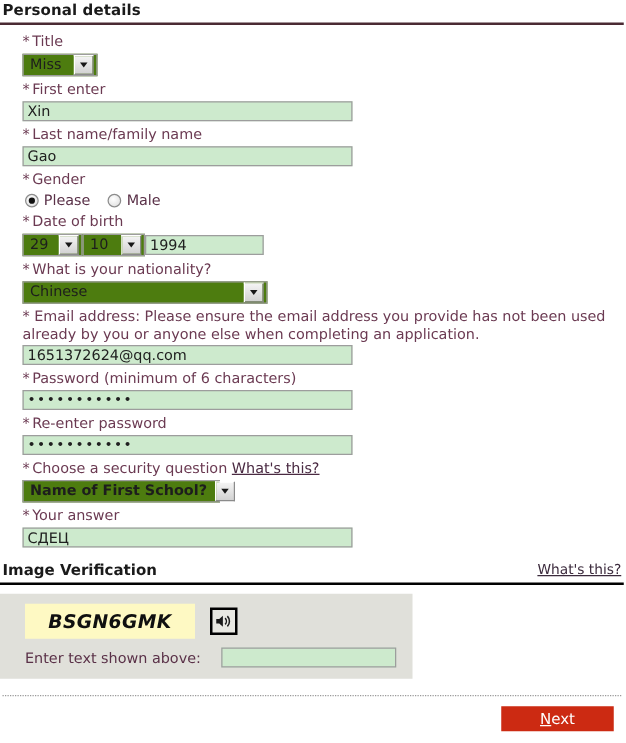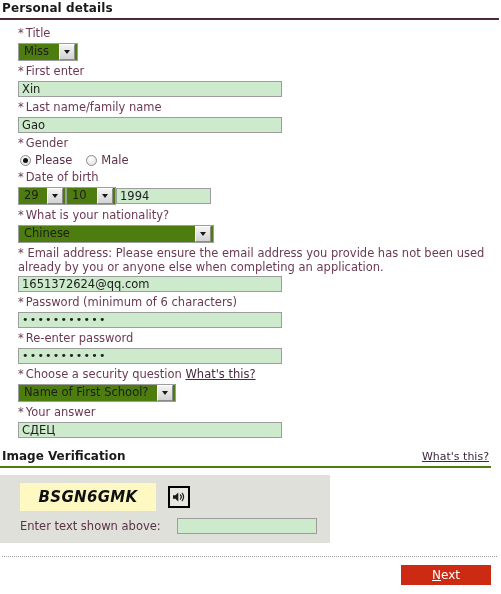--- a/index.html
+++ b/index.html
@@ -28,24 +28,24 @@
     font-weight: bold;
     font-size: 12px;
     color: #1a1a1a;
     padding: 1px 0 3px 2px;
     border-bottom: 2px solid #4a2a33;
     margin: 0 0 6px 0;
     letter-spacing: 0.1px;
   }
   .section-head-row {
     display: flex;
-    align-items: flex-end;
+    align-items: flex-start;
     justify-content: space-between;
-    border-bottom: 2px solid #4d7c0f;
-    margin: 0 8px 0 0;
+    border-bottom: 2px solid #000000;
+    margin: 0 0 0 0;
     padding: 1px 0 3px 2px;
   }
   .section-head-row .ttl {
     font-weight: bold;
     font-size: 12px;
     color: #1a1a1a;
   }
   .whats-this {
     font-size: 11px;
     color: #3b2a3c;
@@ -139,21 +139,21 @@
     content: "";
     border-left: 3px solid transparent;
     border-right: 3px solid transparent;
     border-top: 4px solid #181818;
     display: block;
   }
   .sel-title { width: 60px; }
   .sel-day { width: 48px; }
   .sel-month { width: 50px; }
   .sel-nation { width: 196px; }
-  .sel-question { width: 158px; }
+  .sel-question { width: 158px; font-weight: bold; }
 
   .row-inline {
     display: flex;
     align-items: center;
     gap: 0;
   }
 
   
   .radio-row {
     display: flex;

